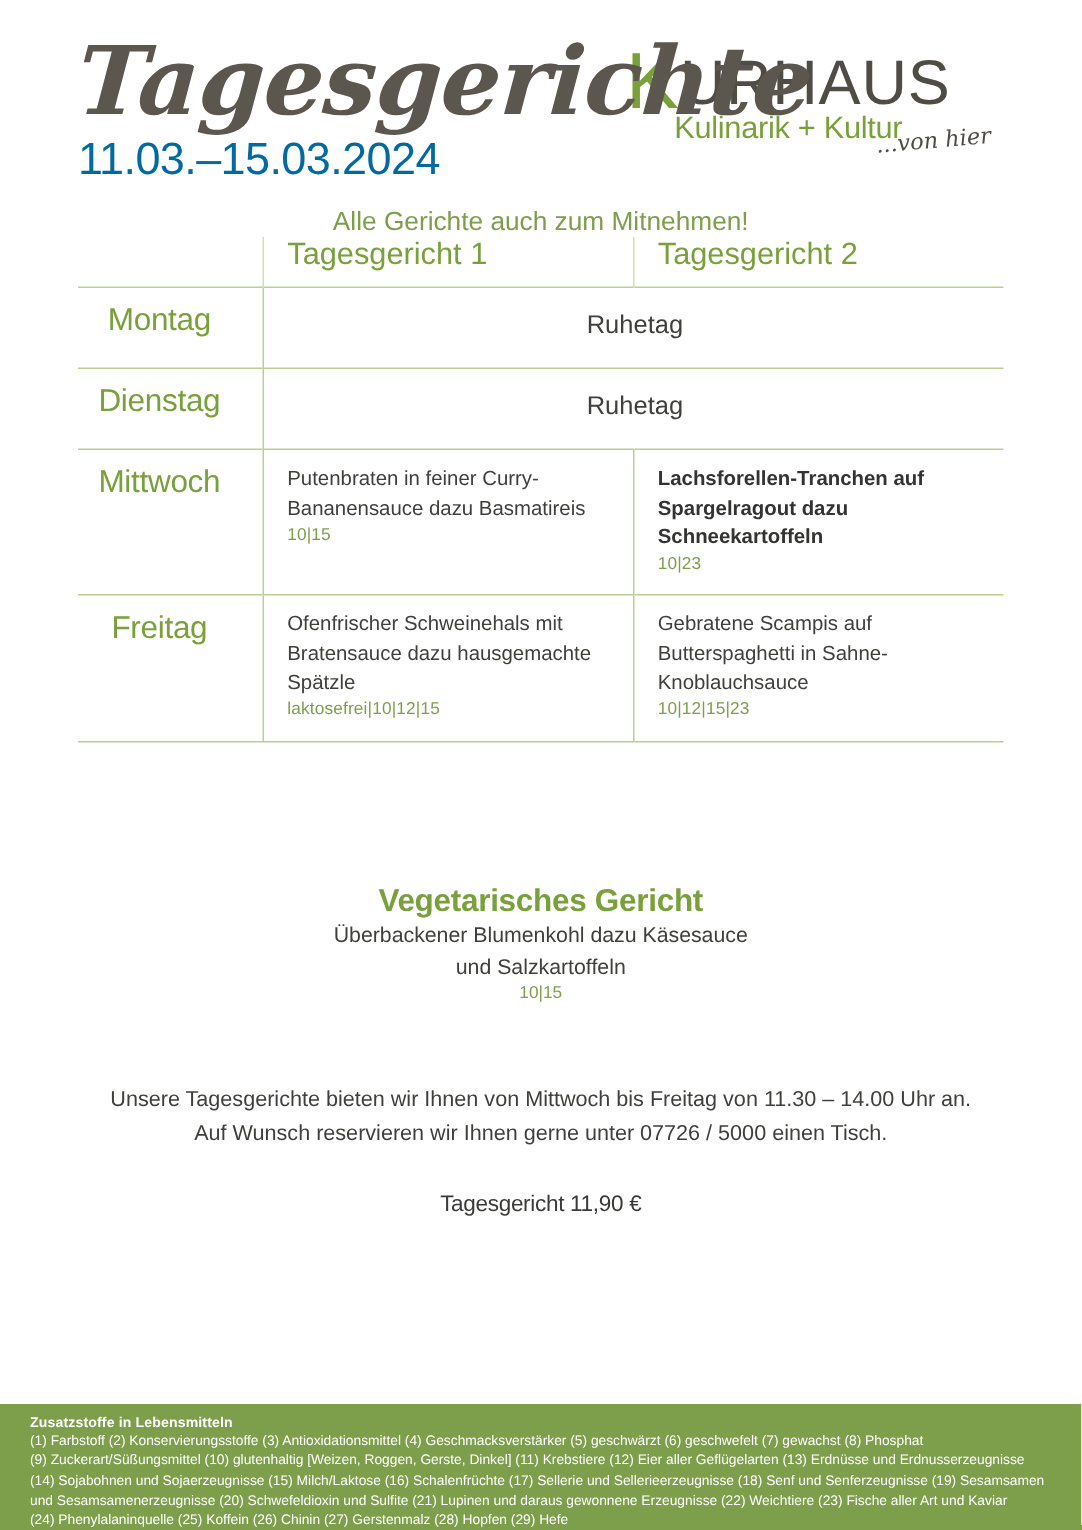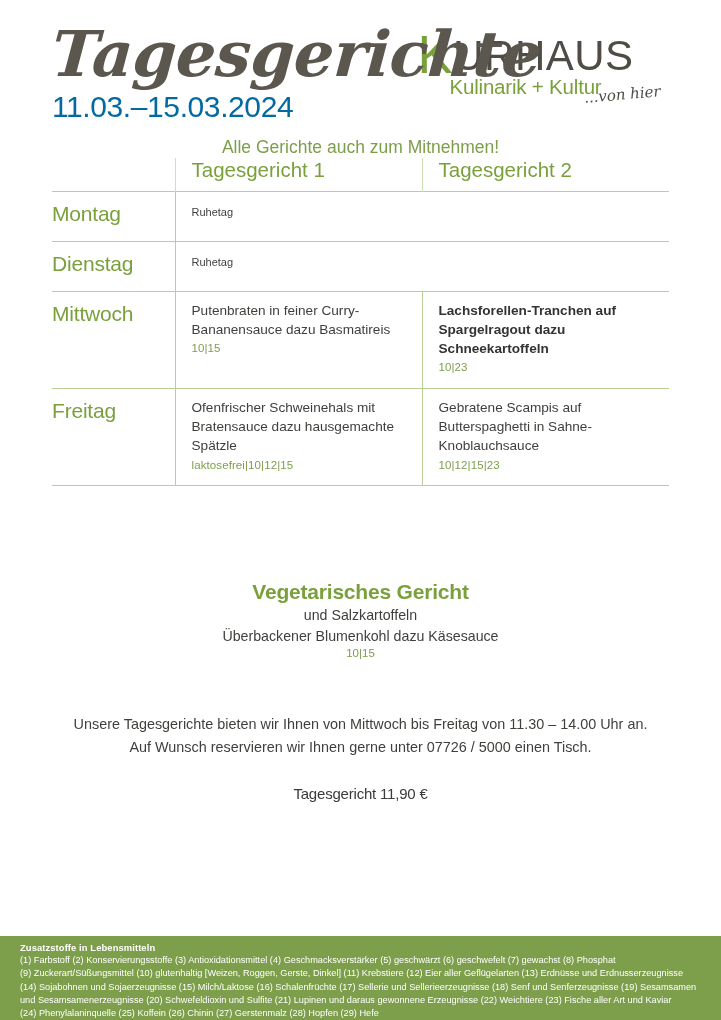--- a/index.html
+++ b/index.html
@@ -135,28 +135,29 @@
     color: #3f3f3c;
   }
   .menu-table td.day-cell {
     border-left: none;
     padding-left: 0;
     font-size: 21px;
     color: #7aa03c;
     letter-spacing: -0.2px;
     white-space: nowrap;
     padding-top: 7px;
+    text-align: center;
   }
   .menu-table td.dish-cell {
     border-left: 1px solid #b9cf96;
   }
   .menu-table td.rest-cell {
     border-left: 1px solid #b9cf96;
-    text-align: left;
-    font-size: 11px;
+    text-align: center;
+    font-size: 17px;
     padding-top: 13px;
     padding-bottom: 16px;
   }
   .menu-table tr.last-row td { border-bottom: 1px solid #b9cf96; }
 
   .dish-text { display: block; }
   .dish-text.bold { font-weight: 700; color: #333331; }
   .allergens {
     display: block;
     margin-top: 1px;
@@ -289,22 +290,22 @@
             <td class="dish-cell">
               <span class="dish-text">Gebratene Scampis auf Butterspaghetti in Sahne-Knoblauchsauce</span>
               <span class="allergens">10|12|15|23</span>
             </td>
           </tr>
         </tbody>
     </table>
 
     <div class="veg-block">
       <div class="veg-title">Vegetarisches Gericht</div>
+      <div class="veg-line">Überbackener Blumenkohl dazu Käsesauce</div>
       <div class="veg-line">und Salzkartoffeln</div>
-      <div class="veg-line">Überbackener Blumenkohl dazu Käsesauce</div>
       <div class="veg-allergens">10|15</div>
     </div>
 
     <div class="info-block">
       <div class="info-line">Unsere Tagesgerichte bieten wir Ihnen von Mittwoch bis Freitag von 11.30 – 14.00 Uhr an.</div>
       <div class="info-line">Auf Wunsch reservieren wir Ihnen gerne unter 07726 / 5000 einen Tisch.</div>
       <div class="price-line">Tagesgericht 11,90 €</div>
     </div>
 
   </div>

